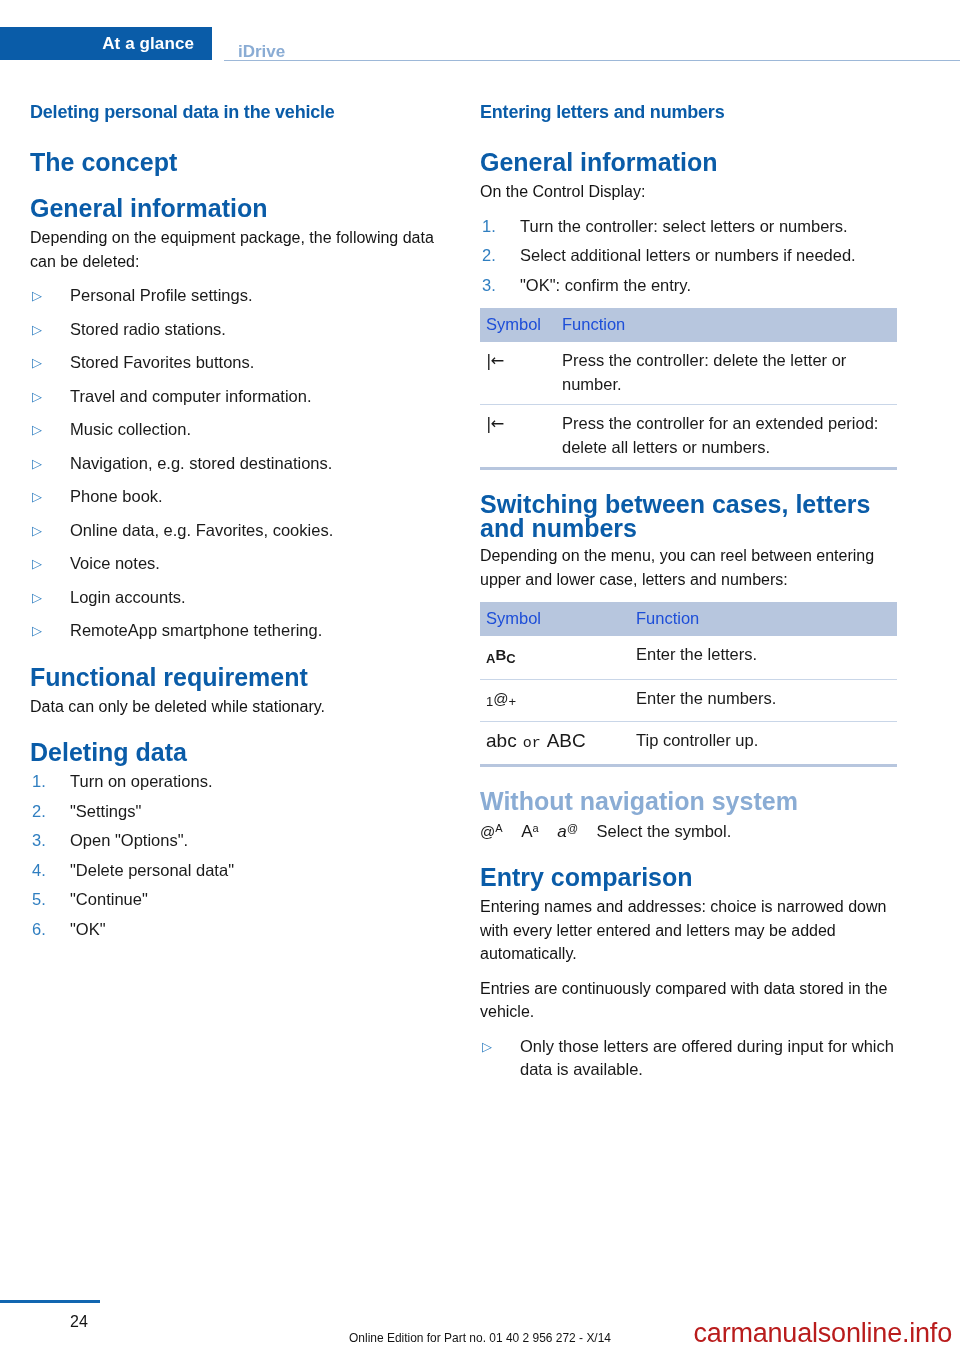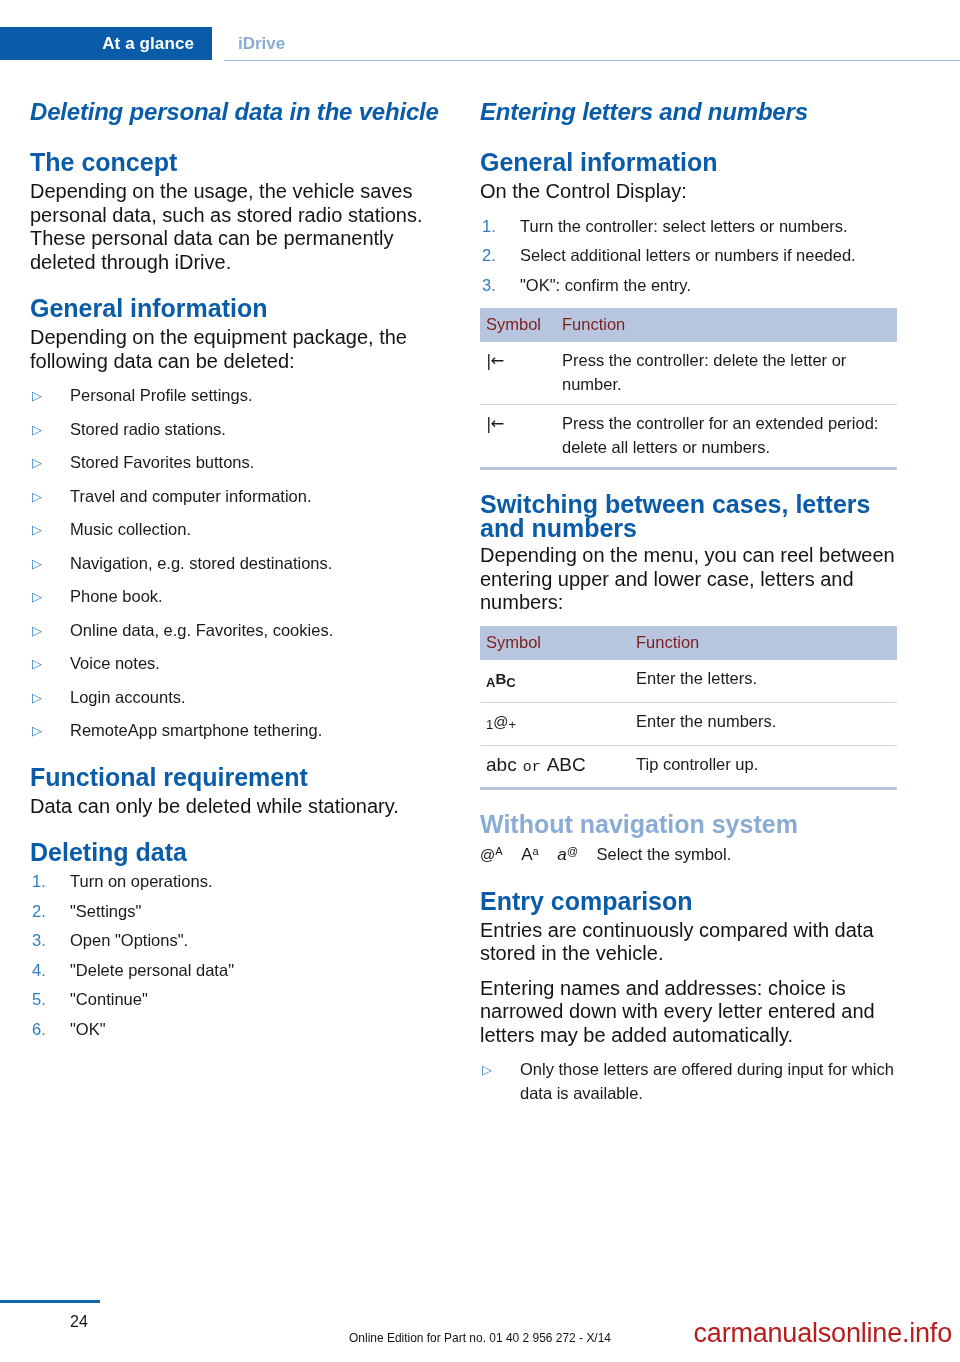--- a/index.html
+++ b/index.html
@@ -39,21 +39,21 @@
   }
   .tab-active span {
     color: #ffffff;
     font-size: 17px;
     font-weight: bold;
     letter-spacing: 0.1px;
   }
   .tab-inactive {
     position: absolute;
     left: 238px;
-    top: 0;
+    top: 8px;
     height: 33px;
     display: flex;
     align-items: center;
   }
   .tab-inactive span {
     color: #8aacd4;
     font-size: 17px;
     font-weight: bold;
   }
   .tabrule {
@@ -68,40 +68,39 @@
   
   .col {
     position: absolute;
     top: 96px;
     width: 417px;
   }
   .col-left  { left: 30px; }
   .col-right { left: 480px; }
 
   h1 {
-    font-size: 24px;
+    font-size: 18px;
     line-height: 32px;
     font-weight: bold;
     color: #0a5ca8;
     margin: 0 0 20px 0;
     letter-spacing: -0.2px;
-    font-style: italic;
   }
   h2 {
     font-size: 25px;
     line-height: 24px;
     font-weight: bold;
     color: #0a5ca8;
     margin: 22px 0 6px 0;
   }
   h2.muted { color: #8aacd4; }
   h2.tight { margin-bottom: 4px; }
 
   p {
-    font-size: 20px;
+    font-size: 16px;
     line-height: 23.5px;
     margin: 0 0 11px 0;
     color: #141414;
   }
 
   
   ul.tri {
     list-style: none;
     margin: 0 0 11px 0;
     padding: 0;
@@ -151,21 +150,21 @@
     border-collapse: collapse;
     width: 417px;
     margin: 6px 0 14px 0;
   }
   table.symtab thead th {
     background: #b7c6de;
     font-size: 16.5px;
     font-weight: normal;
     text-align: left;
     padding: 7px 6px 8px 6px;
-    color: #7f1d1d;
+    color: #1d4ed8;
   }
   table.symtab tbody td {
     padding: 7px 6px 8px 6px;
     font-size: 16.5px;
     line-height: 23.5px;
     vertical-align: top;
     border-bottom: 1px solid #c9d6e8;
   }
   table.symtab tbody tr:last-child td {
     border-bottom: 3px solid #b7c6de;
@@ -264,21 +263,20 @@
     <span>iDrive</span>
   </div>
 </div>
 <div class="tabrule"></div>
 
 <div class="col col-left">
 
   <h1>Deleting personal data in the vehicle</h1>
 
   <h2>The concept</h2>
-  <p>Depending on the usage, the vehicle saves personal data, such as stored radio stations. These personal data can be permanently deleted through iDrive.</p>
 
   <h2>General information</h2>
   <p>Depending on the equipment package, the following data can be deleted:</p>
 
   <ul class="tri">
     <li><span class="tri-mark">▷</span><span>Personal Profile settings.</span></li>
     <li><span class="tri-mark">▷</span><span>Stored radio stations.</span></li>
     <li><span class="tri-mark">▷</span><span>Stored Favorites buttons.</span></li>
     <li><span class="tri-mark">▷</span><span>Travel and computer information.</span></li>
     <li><span class="tri-mark">▷</span><span>Music collection.</span></li>
@@ -374,22 +372,22 @@
 
   <h2 class="muted tight">Without navigation system</h2>
   <div class="inline-syms">
     <span class="s s1">@<sup>A</sup></span>
     <span class="s s2">A<sup>a</sup></span>
     <span class="s s3">a<sup>@</sup></span>
     <span>Select the symbol.</span>
   </div>
 
   <h2>Entry comparison</h2>
+  <p>Entering names and addresses: choice is narrowed down with every letter entered and letters may be added automatically.</p>
   <p>Entries are continuously compared with data stored in the vehicle.</p>
-  <p>Entering names and addresses: choice is narrowed down with every letter entered and letters may be added automatically.</p>
 
   <ul class="tri">
     <li><span class="tri-mark">▷</span><span>Only those letters are offered during input for which data is available.</span></li>
   </ul>
 </div>
 
 <div class="footer-rule"></div>
 <div class="page-num">24</div>
 <div class="edition">Online Edition for Part no. 01 40 2 956 272 - X/14</div>
 <div class="watermark">carmanualsonline.info</div>

